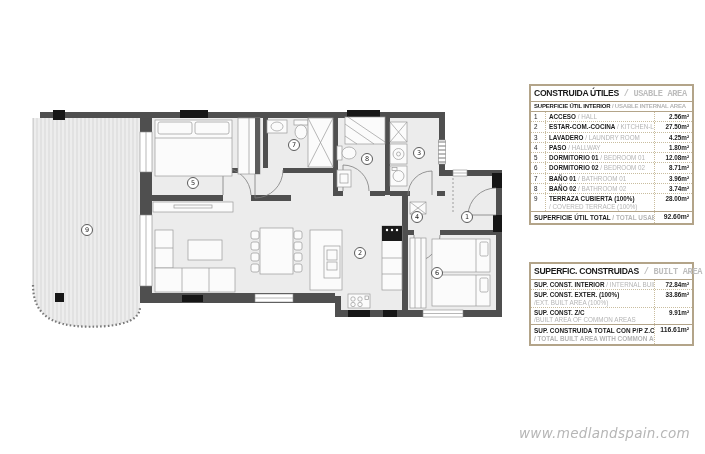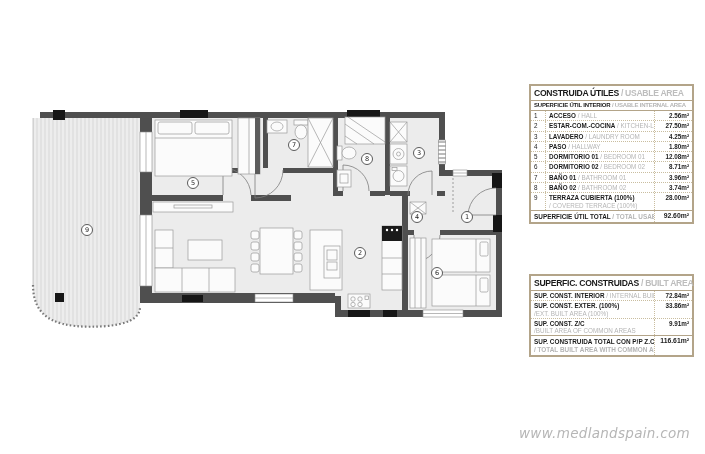--- a/index.html
+++ b/index.html
@@ -4,24 +4,24 @@
 <style>
   html,body{margin:0;padding:0;background:#fff;}
   .stage{position:relative;width:705px;height:454px;background:#ffffff;overflow:hidden;
          font-family:"Liberation Sans",sans-serif;}
   svg{position:absolute;left:24px;top:72px;}
 
   
   .tbl{position:absolute;left:529px;width:165px;border:2px solid #b3a489;background:#fff;
        box-sizing:border-box;color:#1a1a1a;}
   .tbl-usable{top:84px;}
-  .tbl-built{top:274px;}
+  .tbl-built{top:262px;}
   .ttl{font-size:8.6px;font-weight:bold;letter-spacing:-0.3px;line-height:10px;
        padding:2px 3px;border-bottom:1.5px solid #b3a489;white-space:nowrap;}
-  .ttl .en{color:#bdbdbd;}
+  .ttl .en{color:#bdbdbd;font-family:Liberation Mono, monospace;}
   .sub{font-size:6px;font-weight:bold;letter-spacing:-0.2px;padding:1px 3px 2px 3px;
        border-bottom:1px solid #b3a489;white-space:nowrap;}
   .sub .en{color:#b5b5b5;font-weight:bold;}
   .row,.total{display:flex;align-items:stretch;font-size:6.3px;line-height:7.3px;}
   .rows .row + .row{border-top:1px dotted #c9bd9f;}
   .num{width:10px;padding:1px 1px 0 3px;border-right:1px dotted #c9bd9f;color:#222;flex:none;}
   .desc{flex:1;padding:1px 2px 1px 3px;min-width:0;white-space:nowrap;overflow:hidden;}
   .desc b{font-weight:bold;}
   .desc .en{color:#b5b5b5;}
   .val{width:33px;flex:none;border-left:1px dotted #c9bd9f;text-align:right;

